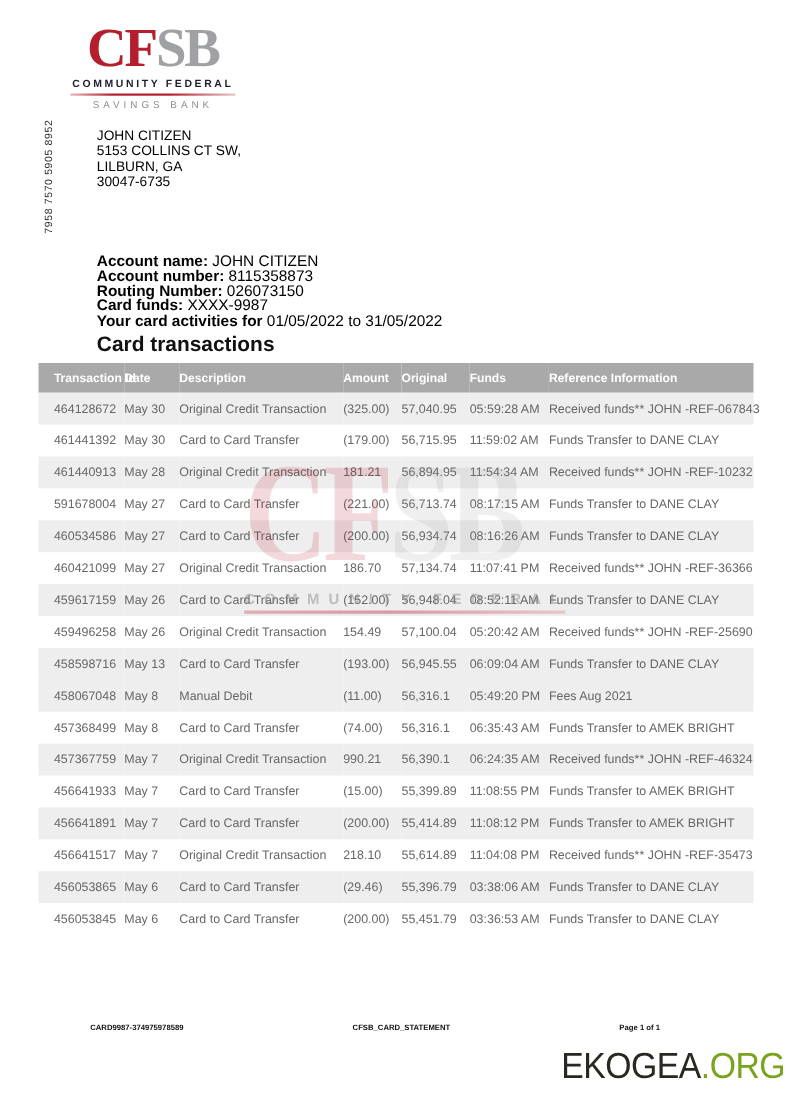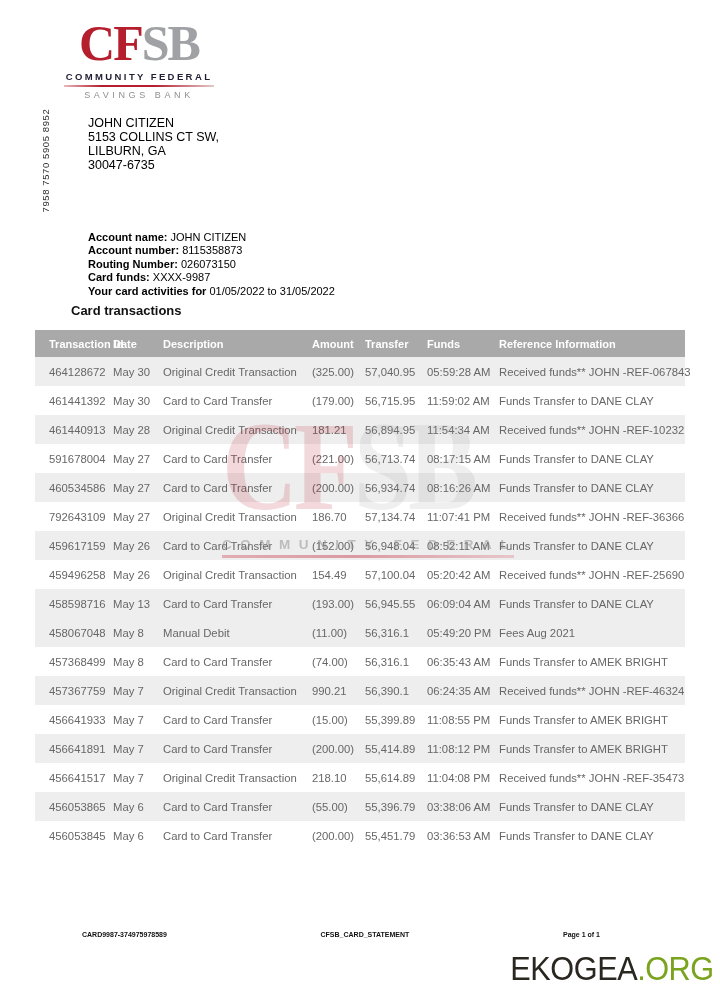--- a/index.html
+++ b/index.html
@@ -25,25 +25,25 @@
   .vertical-number {
     position: absolute; left: 0px; top: 162px; width: 90px; text-align: center;
     transform: rotate(-90deg);
     font-size: 9.5px; color: #2e2e2e; letter-spacing: 0.6px; white-space: nowrap;
   }
 
   
   .address { position: absolute; left: 88px; top: 116px; font-size: 12.5px; line-height: 14px; color: #000; }
 
   
-  .account { position: absolute; left: 88px; top: 231px; font-size: 11px; line-height: 13.4px; color: #000; }
+  .account { position: absolute; left: 88px; top: 231px; font-size: 14px; line-height: 13.4px; color: #000; }
   .account b { font-weight: bold; }
 
   
-  .section-title { position: absolute; left: 71px; top: 303px; font-size: 13px; font-weight: bold; color: #111; }
+  .section-title { position: absolute; left: 88px; top: 303px; font-size: 19px; font-weight: bold; color: #111; }
 
   
   .table-wrap { position: absolute; left: 35px; top: 330px; width: 650px; }
   table { border-collapse: collapse; width: 650px; table-layout: fixed; }
   thead th {
     background: #a9a9a9; color: #ffffff;
     font-size: 11px; font-weight: bold; text-align: left;
     height: 27px; vertical-align: middle; white-space: nowrap; overflow: visible;
   }
   tbody td {
@@ -107,21 +107,21 @@
         <col style="width: 62px;">
         <col style="width: 72px;">
         <col style="width: 186px;">
       </colgroup>
     <thead>
       <tr>
           <th>Transaction Id</th>
           <th>Date</th>
           <th>Description</th>
           <th>Amount</th>
-          <th>Transfer</th>
+          <th>Original</th>
           <th>Funds</th>
           <th>Reference Information</th>
         </tr>
     </thead>
     <tbody>
         <tr class="stripe">
           <td>464128672</td>
           <td>May 30</td>
           <td>Original Credit Transaction</td>
           <td>(325.00)</td>
@@ -159,21 +159,21 @@
         <tr class="stripe">
           <td>460534586</td>
           <td>May 27</td>
           <td>Card to Card Transfer</td>
           <td>(200.00)</td>
           <td>56,934.74</td>
           <td>08:16:26 AM</td>
           <td>Funds Transfer to DANE CLAY</td>
         </tr>
         <tr>
-          <td>792643109</td>
+          <td>460421099</td>
           <td>May 27</td>
           <td>Original Credit Transaction</td>
           <td>186.70</td>
           <td>57,134.74</td>
           <td>11:07:41 PM</td>
           <td>Received funds** JOHN -REF-36366</td>
         </tr>
         <tr class="stripe">
           <td>459617159</td>
           <td>May 26</td>
@@ -252,21 +252,21 @@
           <td>Original Credit Transaction</td>
           <td>218.10</td>
           <td>55,614.89</td>
           <td>11:04:08 PM</td>
           <td>Received funds** JOHN -REF-35473</td>
         </tr>
         <tr class="stripe">
           <td>456053865</td>
           <td>May 6</td>
           <td>Card to Card Transfer</td>
-          <td>(55.00)</td>
+          <td>(29.46)</td>
           <td>55,396.79</td>
           <td>03:38:06 AM</td>
           <td>Funds Transfer to DANE CLAY</td>
         </tr>
         <tr>
           <td>456053845</td>
           <td>May 6</td>
           <td>Card to Card Transfer</td>
           <td>(200.00)</td>
           <td>55,451.79</td>

